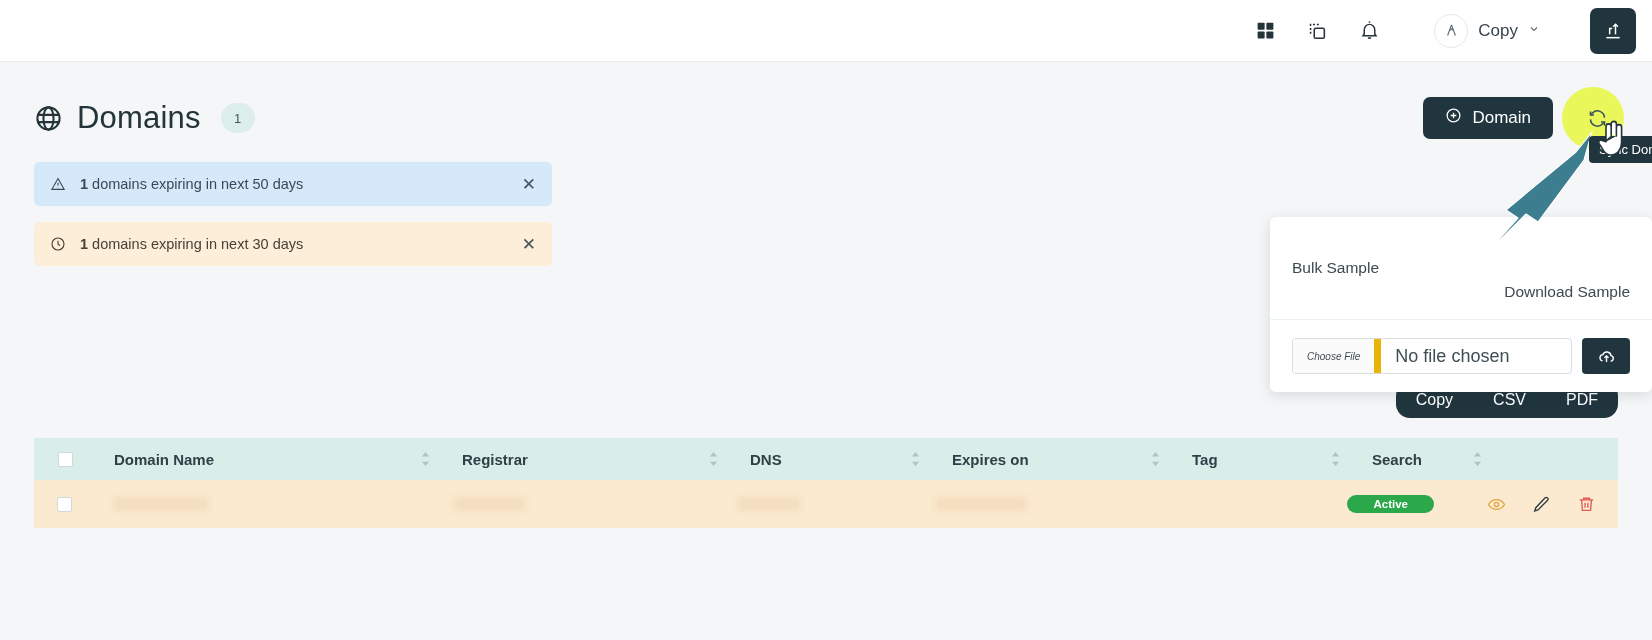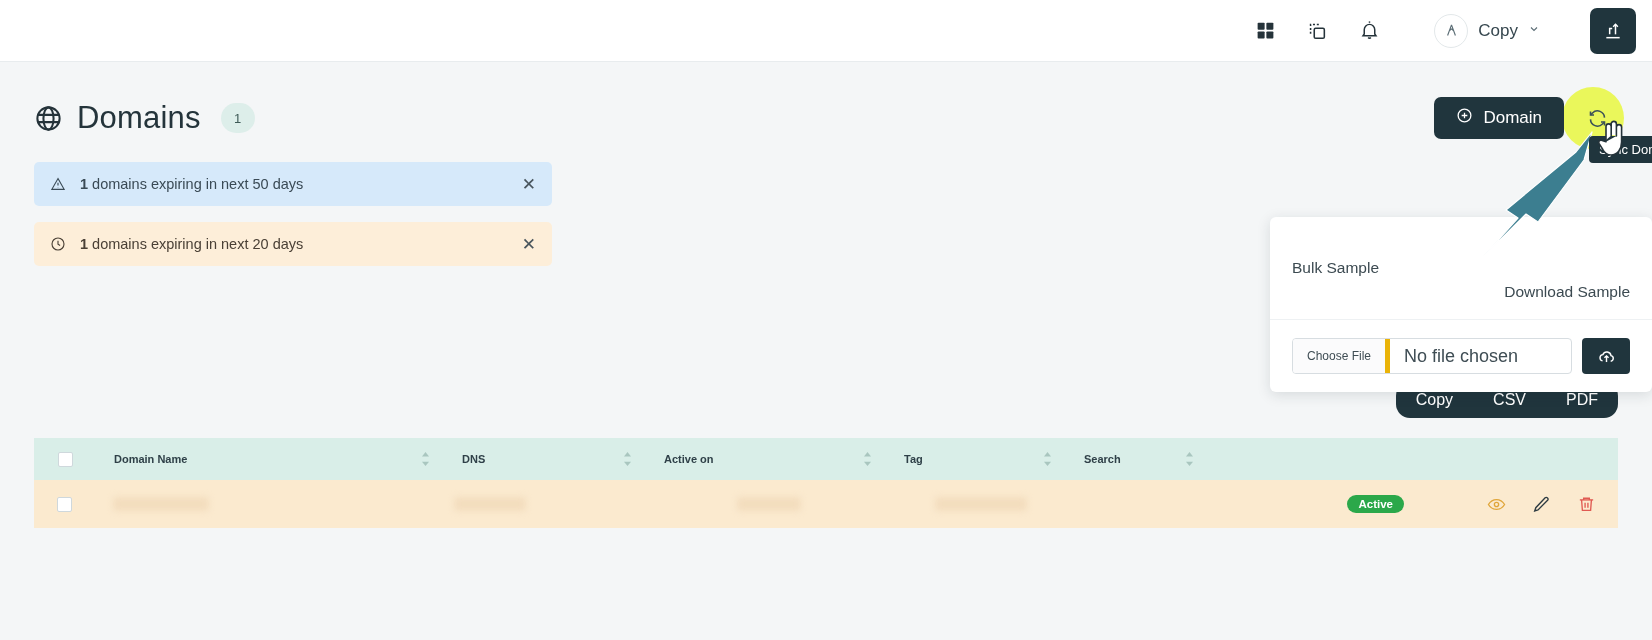--- a/index.html
+++ b/index.html
@@ -66,21 +66,21 @@
     min-width: 34px; height: 30px;
     border-radius: 15px;
     background: #ddeeea;
     color: #3e5a57;
     font-size: 13px;
     display: flex; align-items: center; justify-content: center;
     padding: 0 11px;
   }
   .head-actions {
     margin-left: auto;
-    display: flex; align-items: center; gap: 12px;
+    display: flex; align-items: center; gap: 23px;
     position: relative;
     padding-left: 28px;
   }
   .domain-btn {
     background: #20353d; color: #fff;
     border-radius: 7px;
     height: 42px;
     padding: 0 22px;
     display: flex; align-items: center; gap: 10px;
     font-size: 17px;
@@ -155,24 +155,25 @@
     border: 1px solid #d7dde1;
     border-radius: 4px;
     display: flex; align-items: stretch;
     background: #fff;
     overflow: hidden;
     cursor: pointer;
   }
   .choose-file {
     padding: 0 14px;
     display: flex; align-items: center;
-    font-size: 12px;
+    font-size: 10px;
     color: #3f4d54;
-    border-right: 5px solid #eab308;
+    border-right: 7px solid #eab308;
     background: #fbfbfc;
+    font-style: italic;
   }
   .file-name {
     padding: 0 14px;
     display: flex; align-items: center;
     font-size: 18px;
     color: #3f4d54;
   }
   .upload-btn {
     width: 48px; height: 36px;
     background: #20353d;
@@ -217,21 +218,21 @@
     cursor: pointer;
   }
 
   
   .table { margin-top: 20px; width: 100%; }
   .thead {
     display: flex;
     background: #d9eee8;
     height: 42px;
     align-items: center;
-    font-size: 11px;
+    font-size: 15px;
     font-weight: 700;
     color: #2f4048;
   }
   .tbody-row {
     display: flex;
     background: #fbeacf;
     height: 48px;
     align-items: center;
   }
   .cell { display: flex; align-items: center; position: relative; padding-left: 18px; }
@@ -265,21 +266,21 @@
   .r-domain { width: 96px; }
   .r-registrar { width: 72px; }
   .r-dns { width: 64px; }
   .r-expires { width: 92px; }
   .status-badge {
     background: #2ba84a;
     color: #fff;
     font-size: 11.5px;
     font-weight: 700;
     border-radius: 10px;
-    padding: 3px 11px;
+    padding: 3px 26px;
   }
   .act-icon { cursor: pointer; display: flex; align-items: center; }
   .act-eye { color: #e0a63a; }
   .act-edit { color: #2d3b42; }
   .act-del { color: #e05a52; }
 
   
   .tooltip {
     position: absolute;
     left: 1589px;
@@ -412,21 +413,21 @@
     </div>
 
     <div class="alert orange">
       <span class="a-icon">
         <svg width="16" height="16" viewBox="0 0 24 24" fill="none" stroke="currentColor" stroke-width="1.7">
           <circle cx="12" cy="12" r="9"></circle>
           <path d="M12 7v5.3l3.2 2"></path>
         </svg>
       </span>
       <b>1</b>
-      <span>domains expiring in next 20 days</span>
+      <span>domains expiring in next 30 days</span>
       <span class="a-close">✕</span>
     </div>
 
   </div>
 
   <div class="bulk-panel">
     <div class="bulk-head">
       <span>Bulk Sample</span>
       <span class="bulk-link">Download Sample</span>
     </div>
@@ -466,31 +467,40 @@
       </div>
       <div class="cell c-domain">
         <span>Domain Name</span>
         <span class="sorter">
           <svg width="9" height="14" viewBox="0 0 10 16" fill="currentColor">
               <path d="M5 0 9 5H1z"></path>
               <path d="M5 16 1 11h8z"></path>
             </svg>
         </span>
       </div>
+      <div class="cell c-registrar">
+        <span>Registrar</span>
+        <span class="sorter">
+          <svg width="9" height="14" viewBox="0 0 10 16" fill="currentColor">
+              <path d="M5 0 9 5H1z"></path>
+              <path d="M5 16 1 11h8z"></path>
+            </svg>
+        </span>
+      </div>
       <div class="cell c-dns">
         <span>DNS</span>
         <span class="sorter">
           <svg width="9" height="14" viewBox="0 0 10 16" fill="currentColor">
               <path d="M5 0 9 5H1z"></path>
               <path d="M5 16 1 11h8z"></path>
             </svg>
         </span>
       </div>
       <div class="cell c-expires">
-        <span>Active on</span>
+        <span>Expires on</span>
         <span class="sorter">
           <svg width="9" height="14" viewBox="0 0 10 16" fill="currentColor">
               <path d="M5 0 9 5H1z"></path>
               <path d="M5 16 1 11h8z"></path>
             </svg>
         </span>
       </div>
       <div class="cell c-tag">
         <span>Tag</span>
         <span class="sorter">

